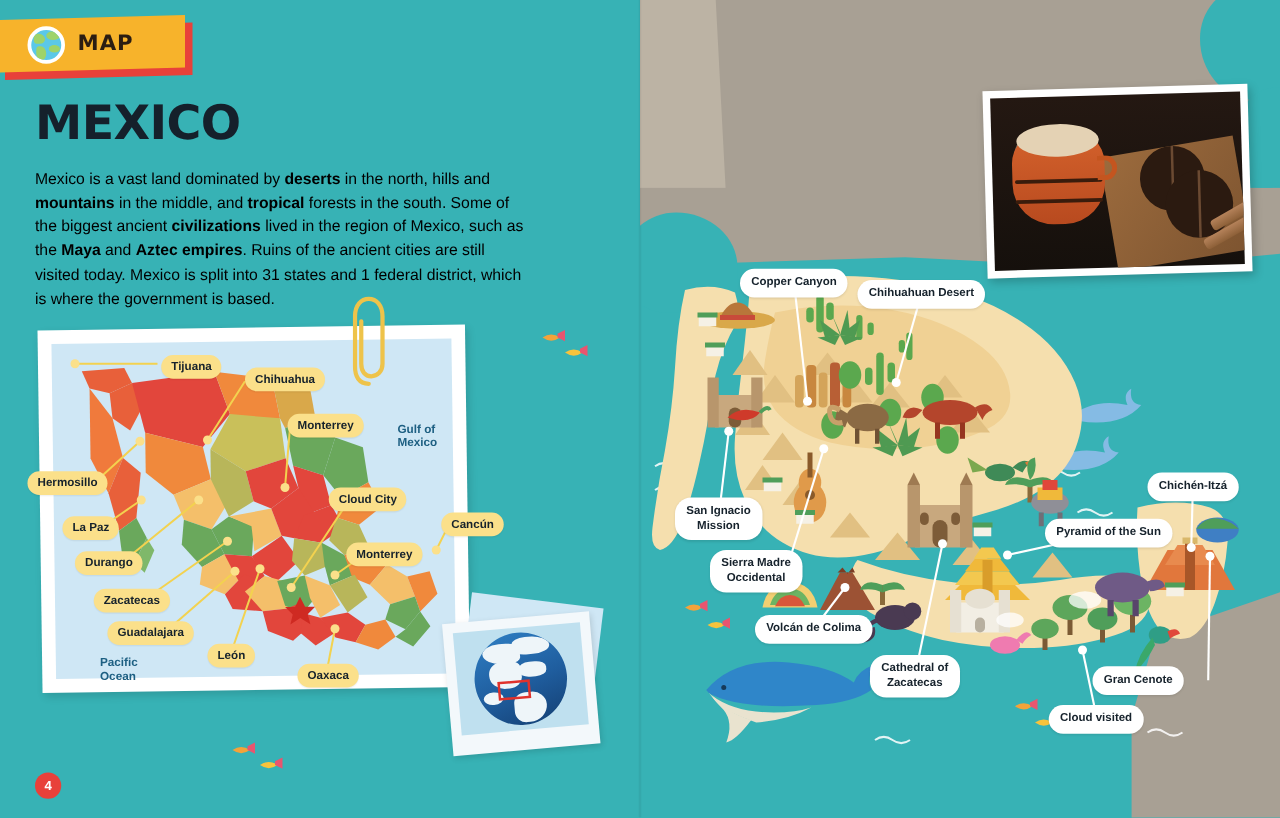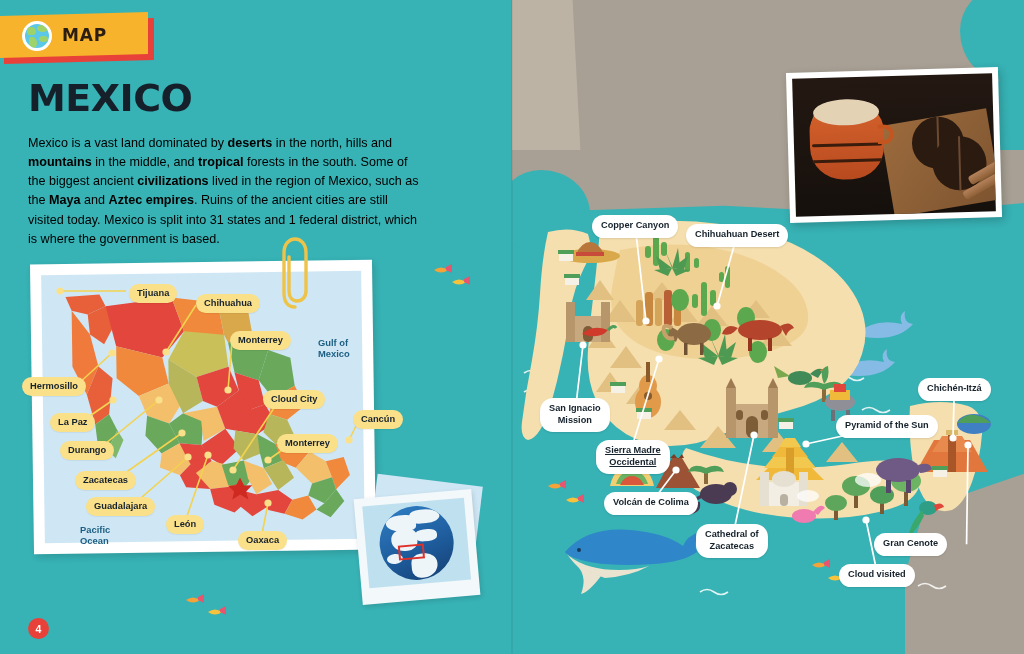--- a/index.html
+++ b/index.html
@@ -773,21 +773,21 @@
     <circle cx="806" cy="444" r="3.6" fill="#ffffff"></circle>
     <line x1="954.3125" y1="389.25" x2="953" y2="438" stroke="#ffffff" stroke-width="1.7"></line>
     <circle cx="953" cy="438" r="3.6" fill="#ffffff"></circle>
     <line x1="966.5703125" y1="544.25" x2="968" y2="445" stroke="#ffffff" stroke-width="1.7"></line>
     <circle cx="968" cy="445" r="3.6" fill="#ffffff"></circle>
   </svg>
 <div id="right-pins">
     <div class="pin-label" style="left: 592px; top: 215px;">Copper Canyon</div>
     <div class="pin-label" style="left: 686px; top: 224px;">Chihuahuan Desert</div>
     <div class="pin-label" style="left: 540px; top: 398px;">San Ignacio<br>Mission</div>
-    <div class="pin-label" style="left: 596px; top: 440px; text-decoration: underline;">Sierra Madre<br>Occidental</div>
+    <div class="pin-label" style="left: 568px; top: 440px;">Sierra Madre<br>Occidental</div>
     <div class="pin-label" style="left: 604px; top: 492px;">Volcán de Colima</div>
     <div class="pin-label" style="left: 696px; top: 524px;">Cathedral of<br>Zacatecas</div>
     <div class="pin-label" style="left: 839px; top: 564px;">Cloud visited</div>
     <div class="pin-label" style="left: 836px; top: 415px;">Pyramid of the Sun</div>
     <div class="pin-label" style="left: 918px; top: 378px;">Chichén-Itzá</div>
     <div class="pin-label" style="left: 874px; top: 533px;">Gran Cenote</div>
   </div>
 
 <div class="gutter"></div>
 

